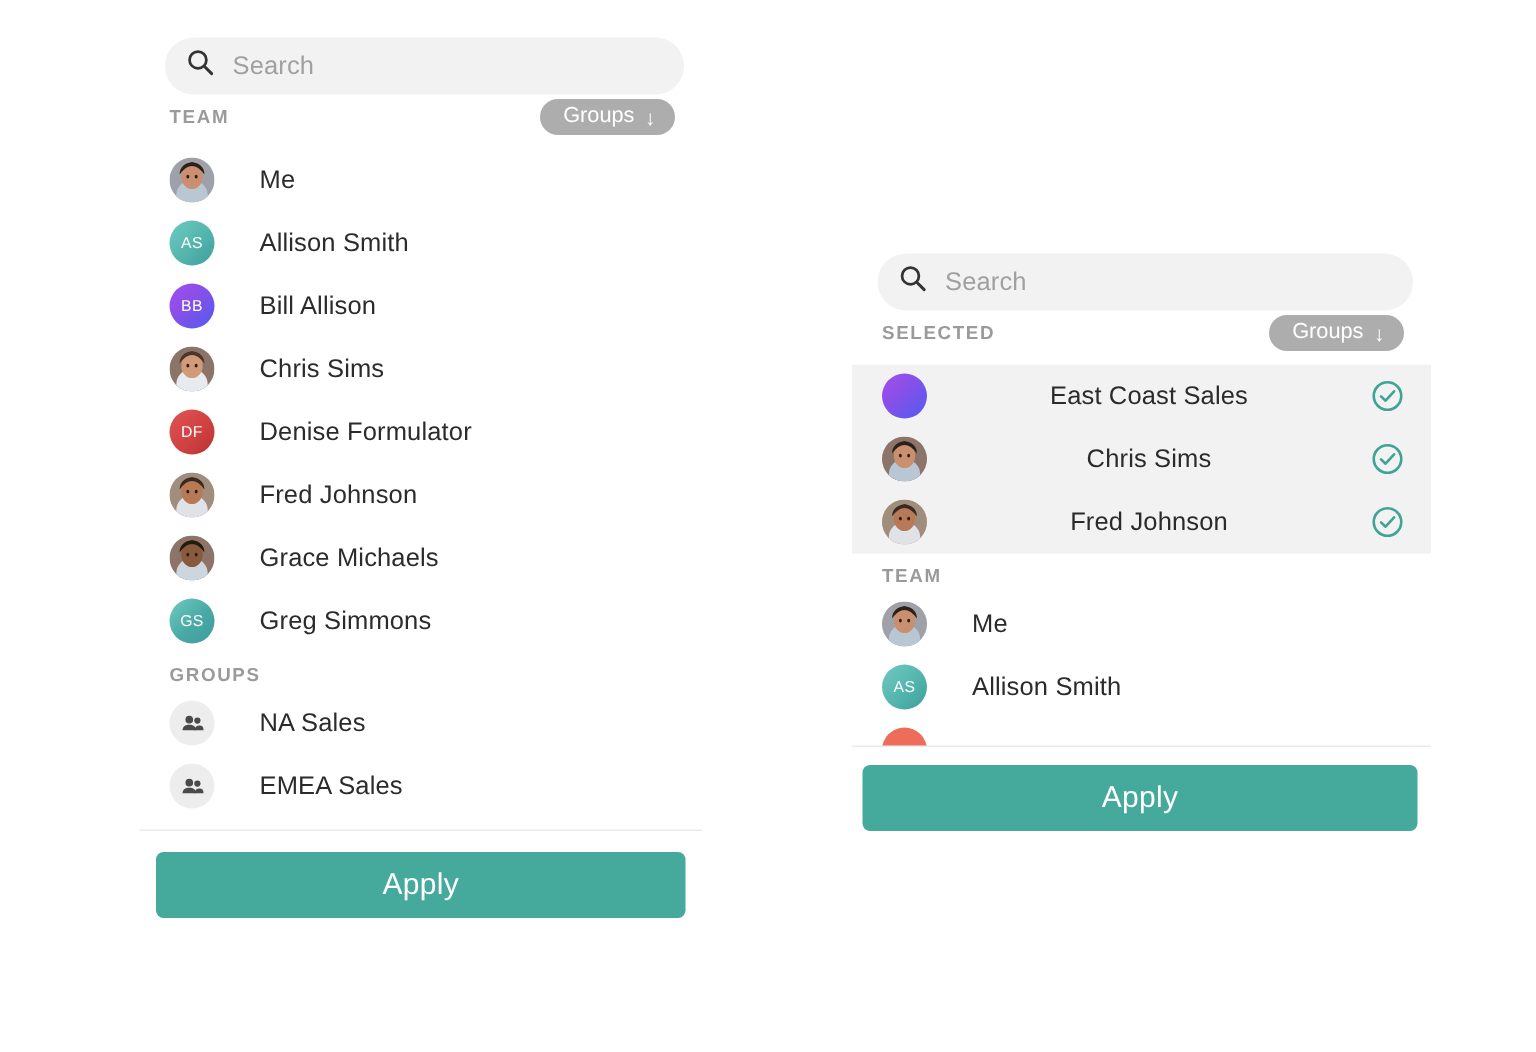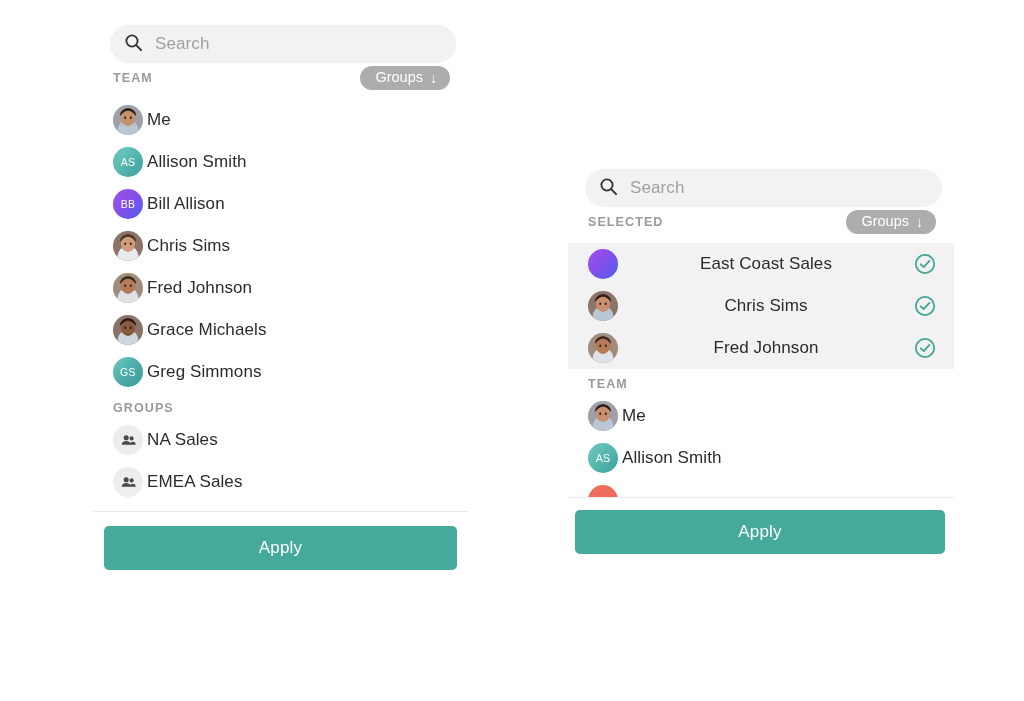--- a/index.html
+++ b/index.html
@@ -64,21 +64,21 @@
     font-size: 12.5px;
     font-weight: bold;
     letter-spacing: 1.1px;
     color: #9a9a9a;
     padding: 8px 20px 4px 20px;
   }
 
   .row {
     display: flex;
     align-items: center;
-    gap: 4px;
+    gap: 30px;
     padding: 0 18px 0 20px;
     height: 42px;
     cursor: pointer;
   }
   .row .name {
     font-size: 17px;
     color: #2b2b2b;
     flex: 1 1 auto;
     letter-spacing: .1px;
   }
@@ -111,21 +111,21 @@
 
   .divider { height: 1px; background: #ebebeb; }
 
   .apply-btn {
     display: block;
     width: 100%;
     background: #45a99c;
     color: #ffffff;
     border: none;
     border-radius: 5px;
-    font-size: 17px;
+    font-size: 20px;
     font-family: inherit;
     height: 44px;
     cursor: pointer;
     letter-spacing: .2px;
   }
 
   
   #left-panel { left: 93px; top: 14px; width: 375px; }
   #left-panel .search-bar { margin: 11px 12px 0 17px; }
   #left-list { margin-top: 6px; }
@@ -200,20 +200,24 @@
               <circle cx="20" cy="34" r="14" fill="#e7eaee"></circle>
               <ellipse cx="20" cy="17" rx="9.5" ry="11" fill="#d19b78"></ellipse>
               <path d="M9 15 Q20 0 31 15 Q31 6 20 4 Q9 6 9 15Z" fill="#4a352a"></path>
               <ellipse cx="16.3" cy="17" rx="1.3" ry="1.6" fill="#2a1d14"></ellipse>
               <ellipse cx="23.7" cy="17" rx="1.3" ry="1.6" fill="#2a1d14"></ellipse>
             </svg>
           </div>
           <span class="name">Chris Sims</span>
         </div>
         <div class="row">
+          <div class="avatar" style="background: linear-gradient(135deg, rgb(224, 84, 84) 0%, rgb(207, 64, 64) 60%, rgb(181, 50, 50) 100%);">DF</div>
+          <span class="name">Denise Formulator</span>
+        </div>
+        <div class="row">
           <div class="avatar photo">
             <svg viewBox="0 0 40 40" preserveAspectRatio="xMidYMid slice">
               <rect width="40" height="40" fill="#a08d7c"></rect>
               <circle cx="20" cy="34" r="14" fill="#dfe3e8"></circle>
               <ellipse cx="20" cy="17" rx="9.5" ry="11" fill="#b87a56"></ellipse>
               <path d="M9 15 Q20 0 31 15 Q31 6 20 4 Q9 6 9 15Z" fill="#3a2a1e"></path>
               <ellipse cx="16.3" cy="17" rx="1.3" ry="1.6" fill="#2a1d14"></ellipse>
               <ellipse cx="23.7" cy="17" rx="1.3" ry="1.6" fill="#2a1d14"></ellipse>
             </svg>
           </div>

